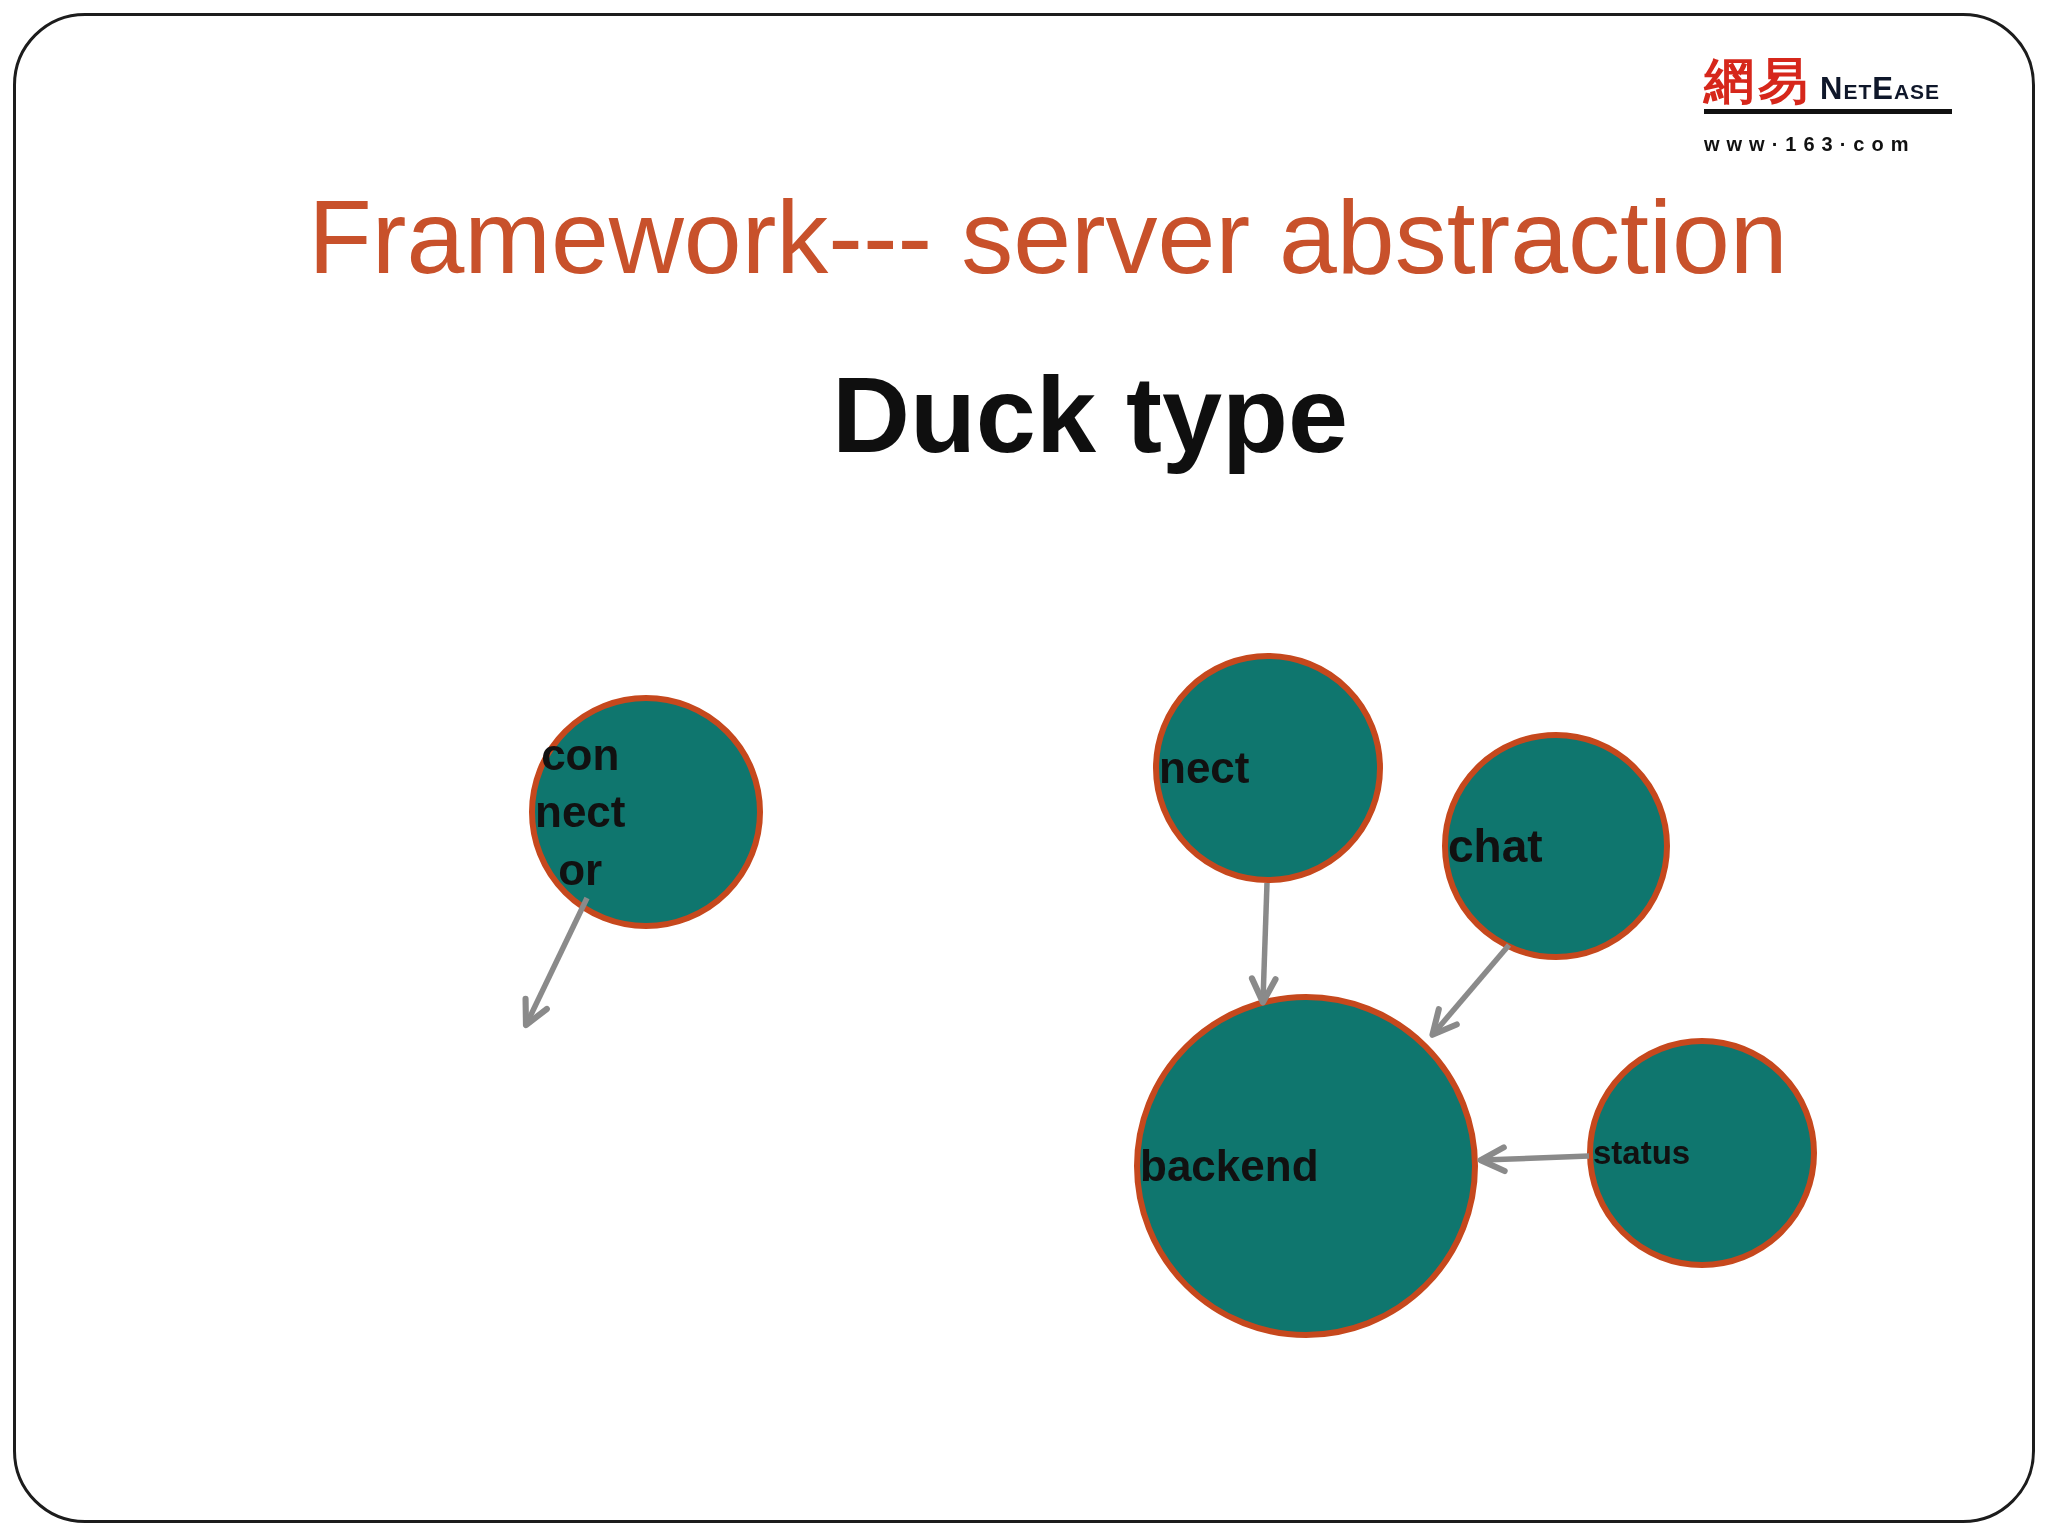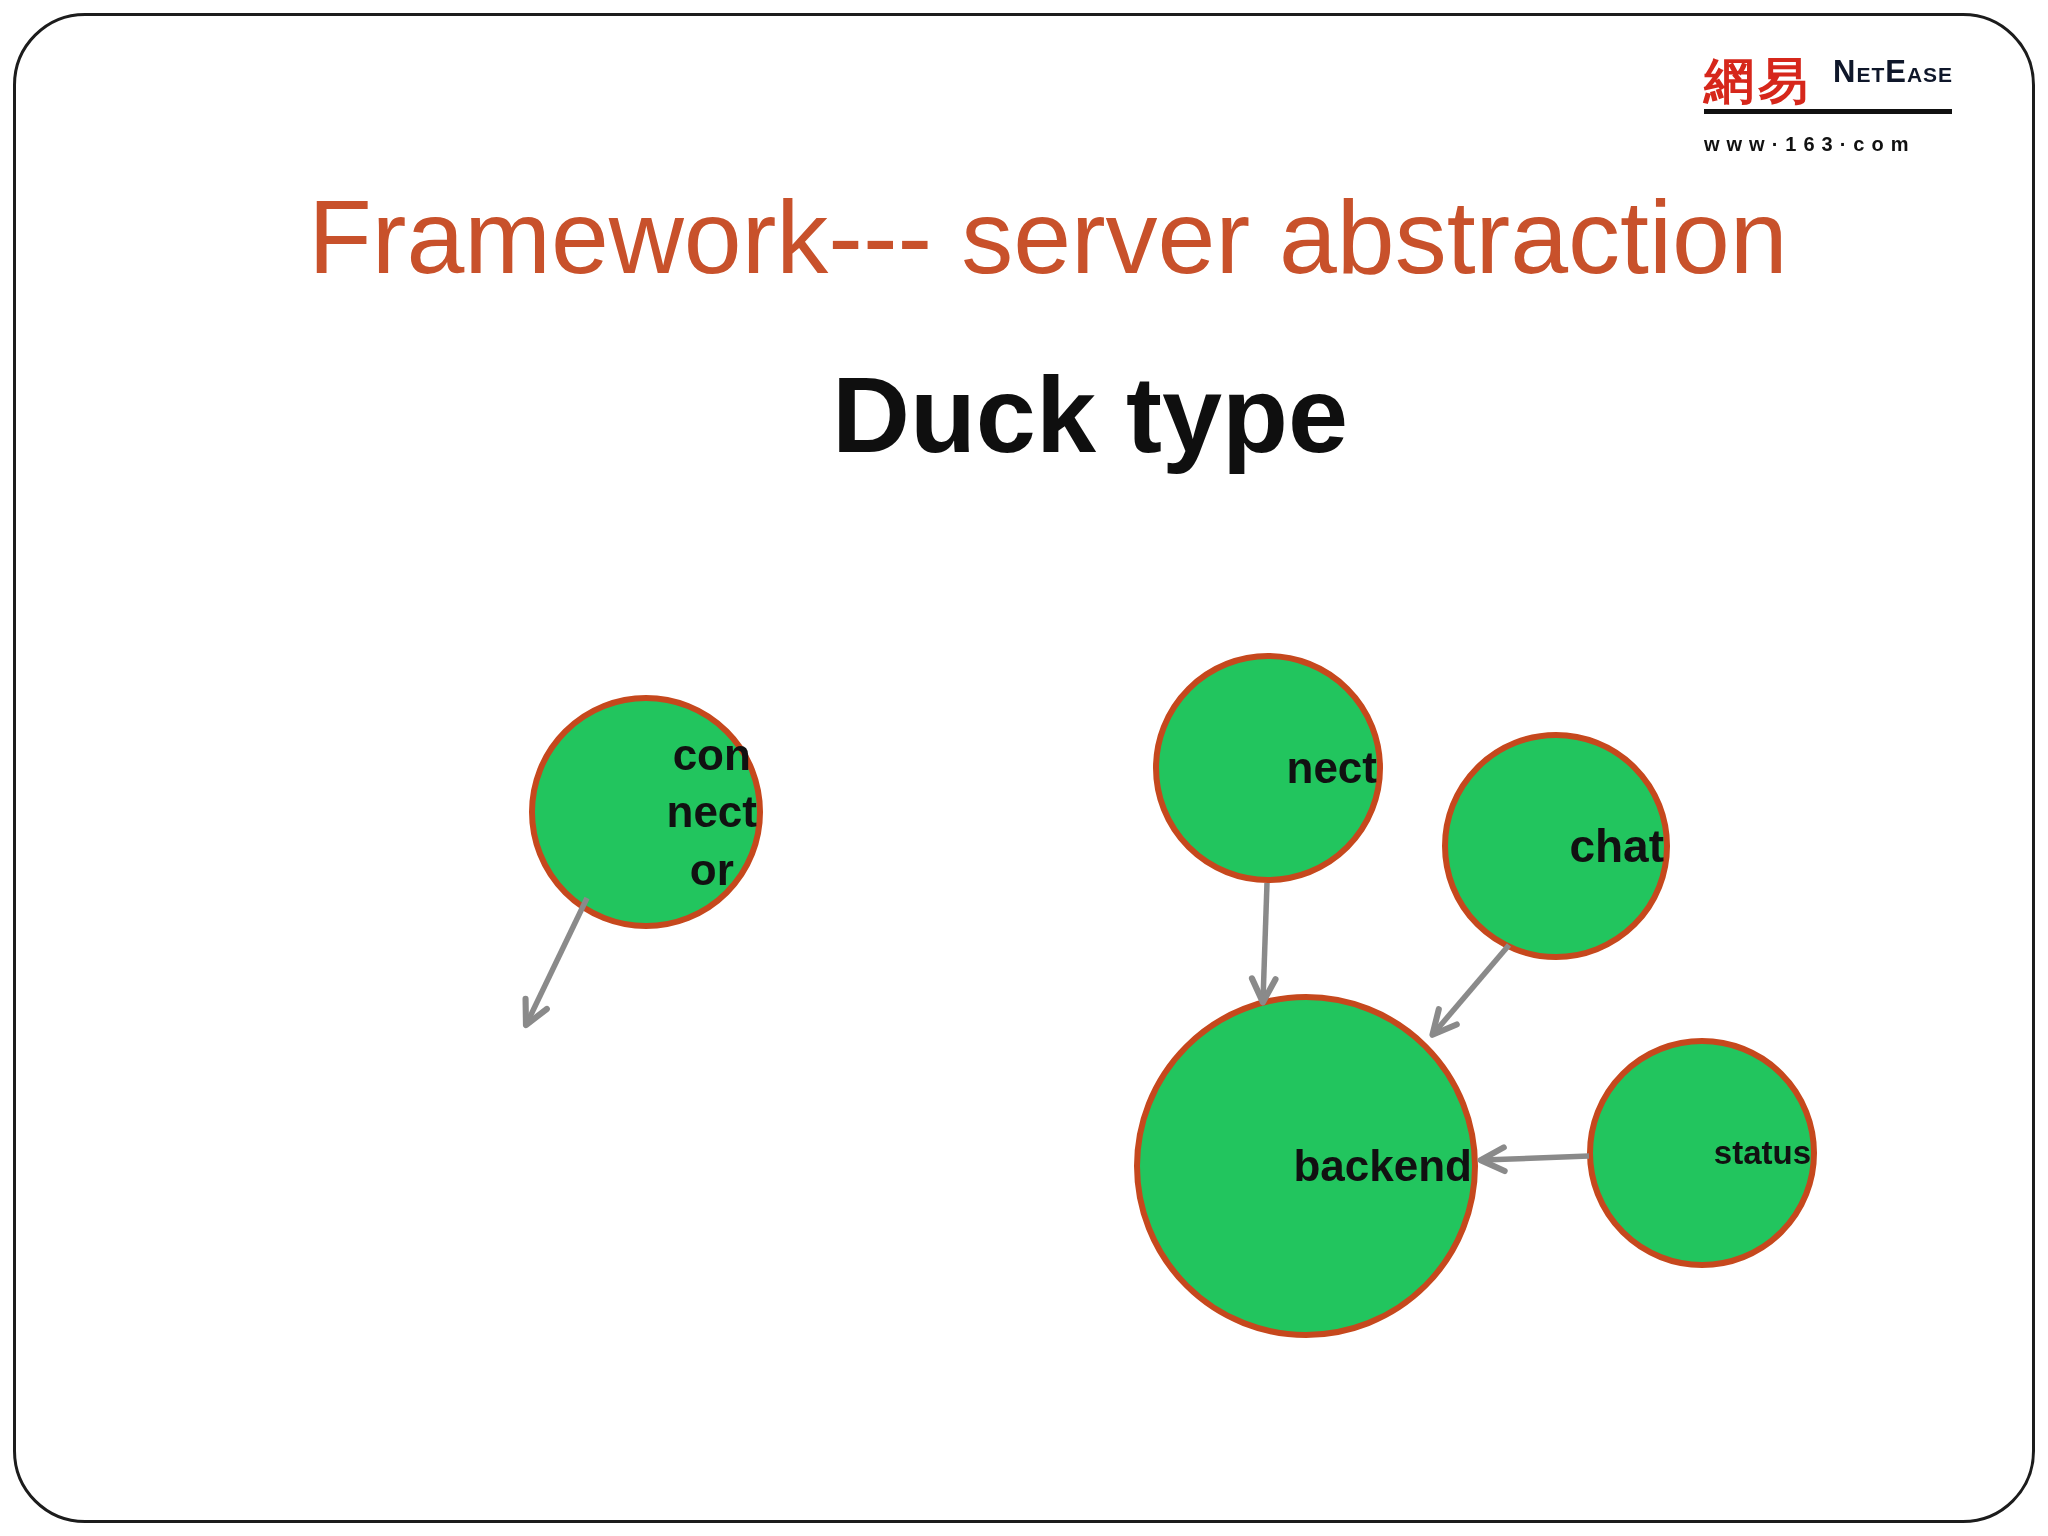--- a/index.html
+++ b/index.html
@@ -18,21 +18,21 @@
     left: 13px; top: 13px; right: 13px; bottom: 13px;
     border: 3px solid #1c1c1c;
     border-radius: 72px;
   }
   
   .logo {
     position: absolute;
     left: 1704px; top: 56px;
     width: 248px;
   }
-  .logo-row { display: flex; gap: 21px; }
+  .logo-row { display: flex; align-items: flex-end; gap: 8px; }
   .logo-cn {
     font-size: 50px; line-height: 1;
     font-weight: bold;
     color: #d6271b;
     letter-spacing: 4px;
     white-space: nowrap;
   }
   .logo-en { white-space: nowrap; font-weight: bold; color: #0f172a; letter-spacing: 1px; line-height: 1; padding-bottom: 2px; }
   .logo-en .big { font-size: 31px; }
   .logo-en .small { font-size: 21px; }
@@ -63,24 +63,24 @@
     font-weight: bold;
     color: #0f0f0f;
     transform: translateX(66px);
     white-space: nowrap;
   }
   
   .node {
     position: absolute;
     border: 6px solid #c6481d;
     border-radius: 50%;
-    background: #22c55e;
+    background: #0f766e;
     display: flex;
     align-items: center;
-    justify-content: flex-end;
+    justify-content: flex-start;
     text-align: center;
     font-weight: bold;
     color: #111111;
     box-sizing: border-box;
   }
   .node .label { white-space: pre-line; }
   .node-connector { left: 529px;  top: 695px;  width: 234px; height: 234px; font-size: 44px; line-height: 1.3; }
   .node-frontend  { left: 232px;  top: 976px;  width: 344px; height: 344px; font-size: 44px; }
   .node-area      { left: 1153px; top: 653px;  width: 230px; height: 230px; font-size: 44px; }
   .node-chat      { left: 1442px; top: 732px;  width: 228px; height: 228px; font-size: 46px; }

